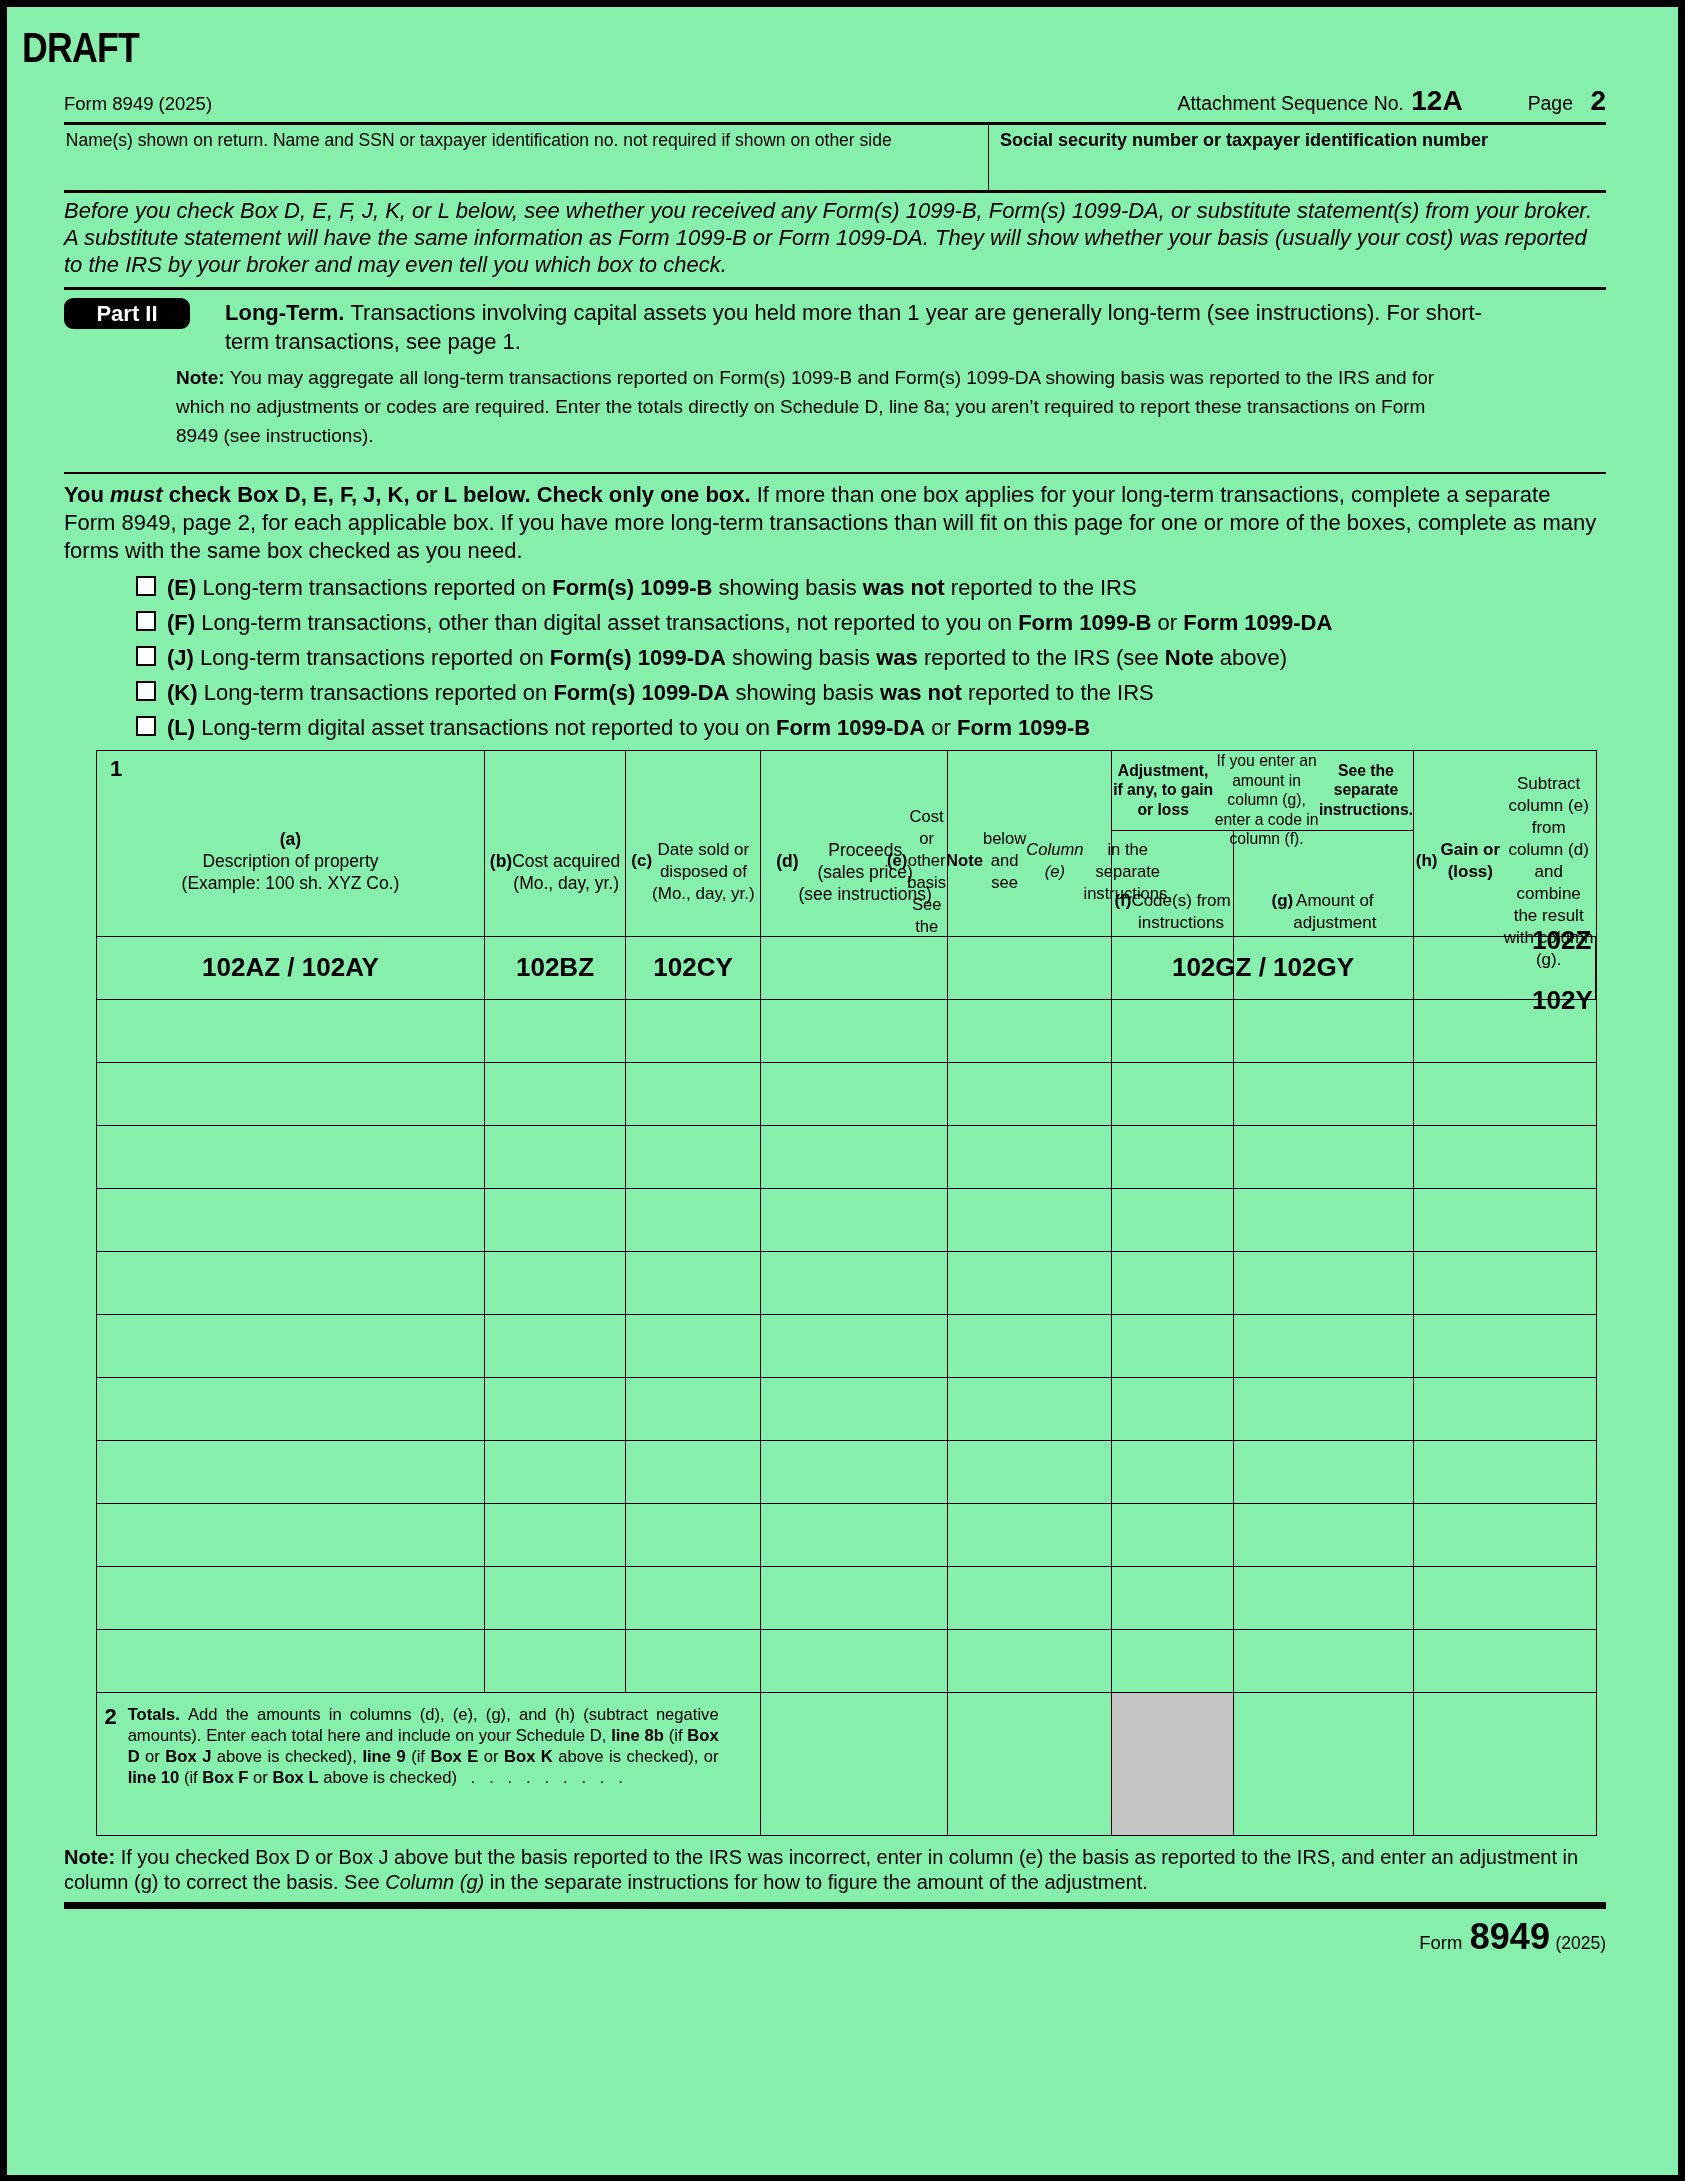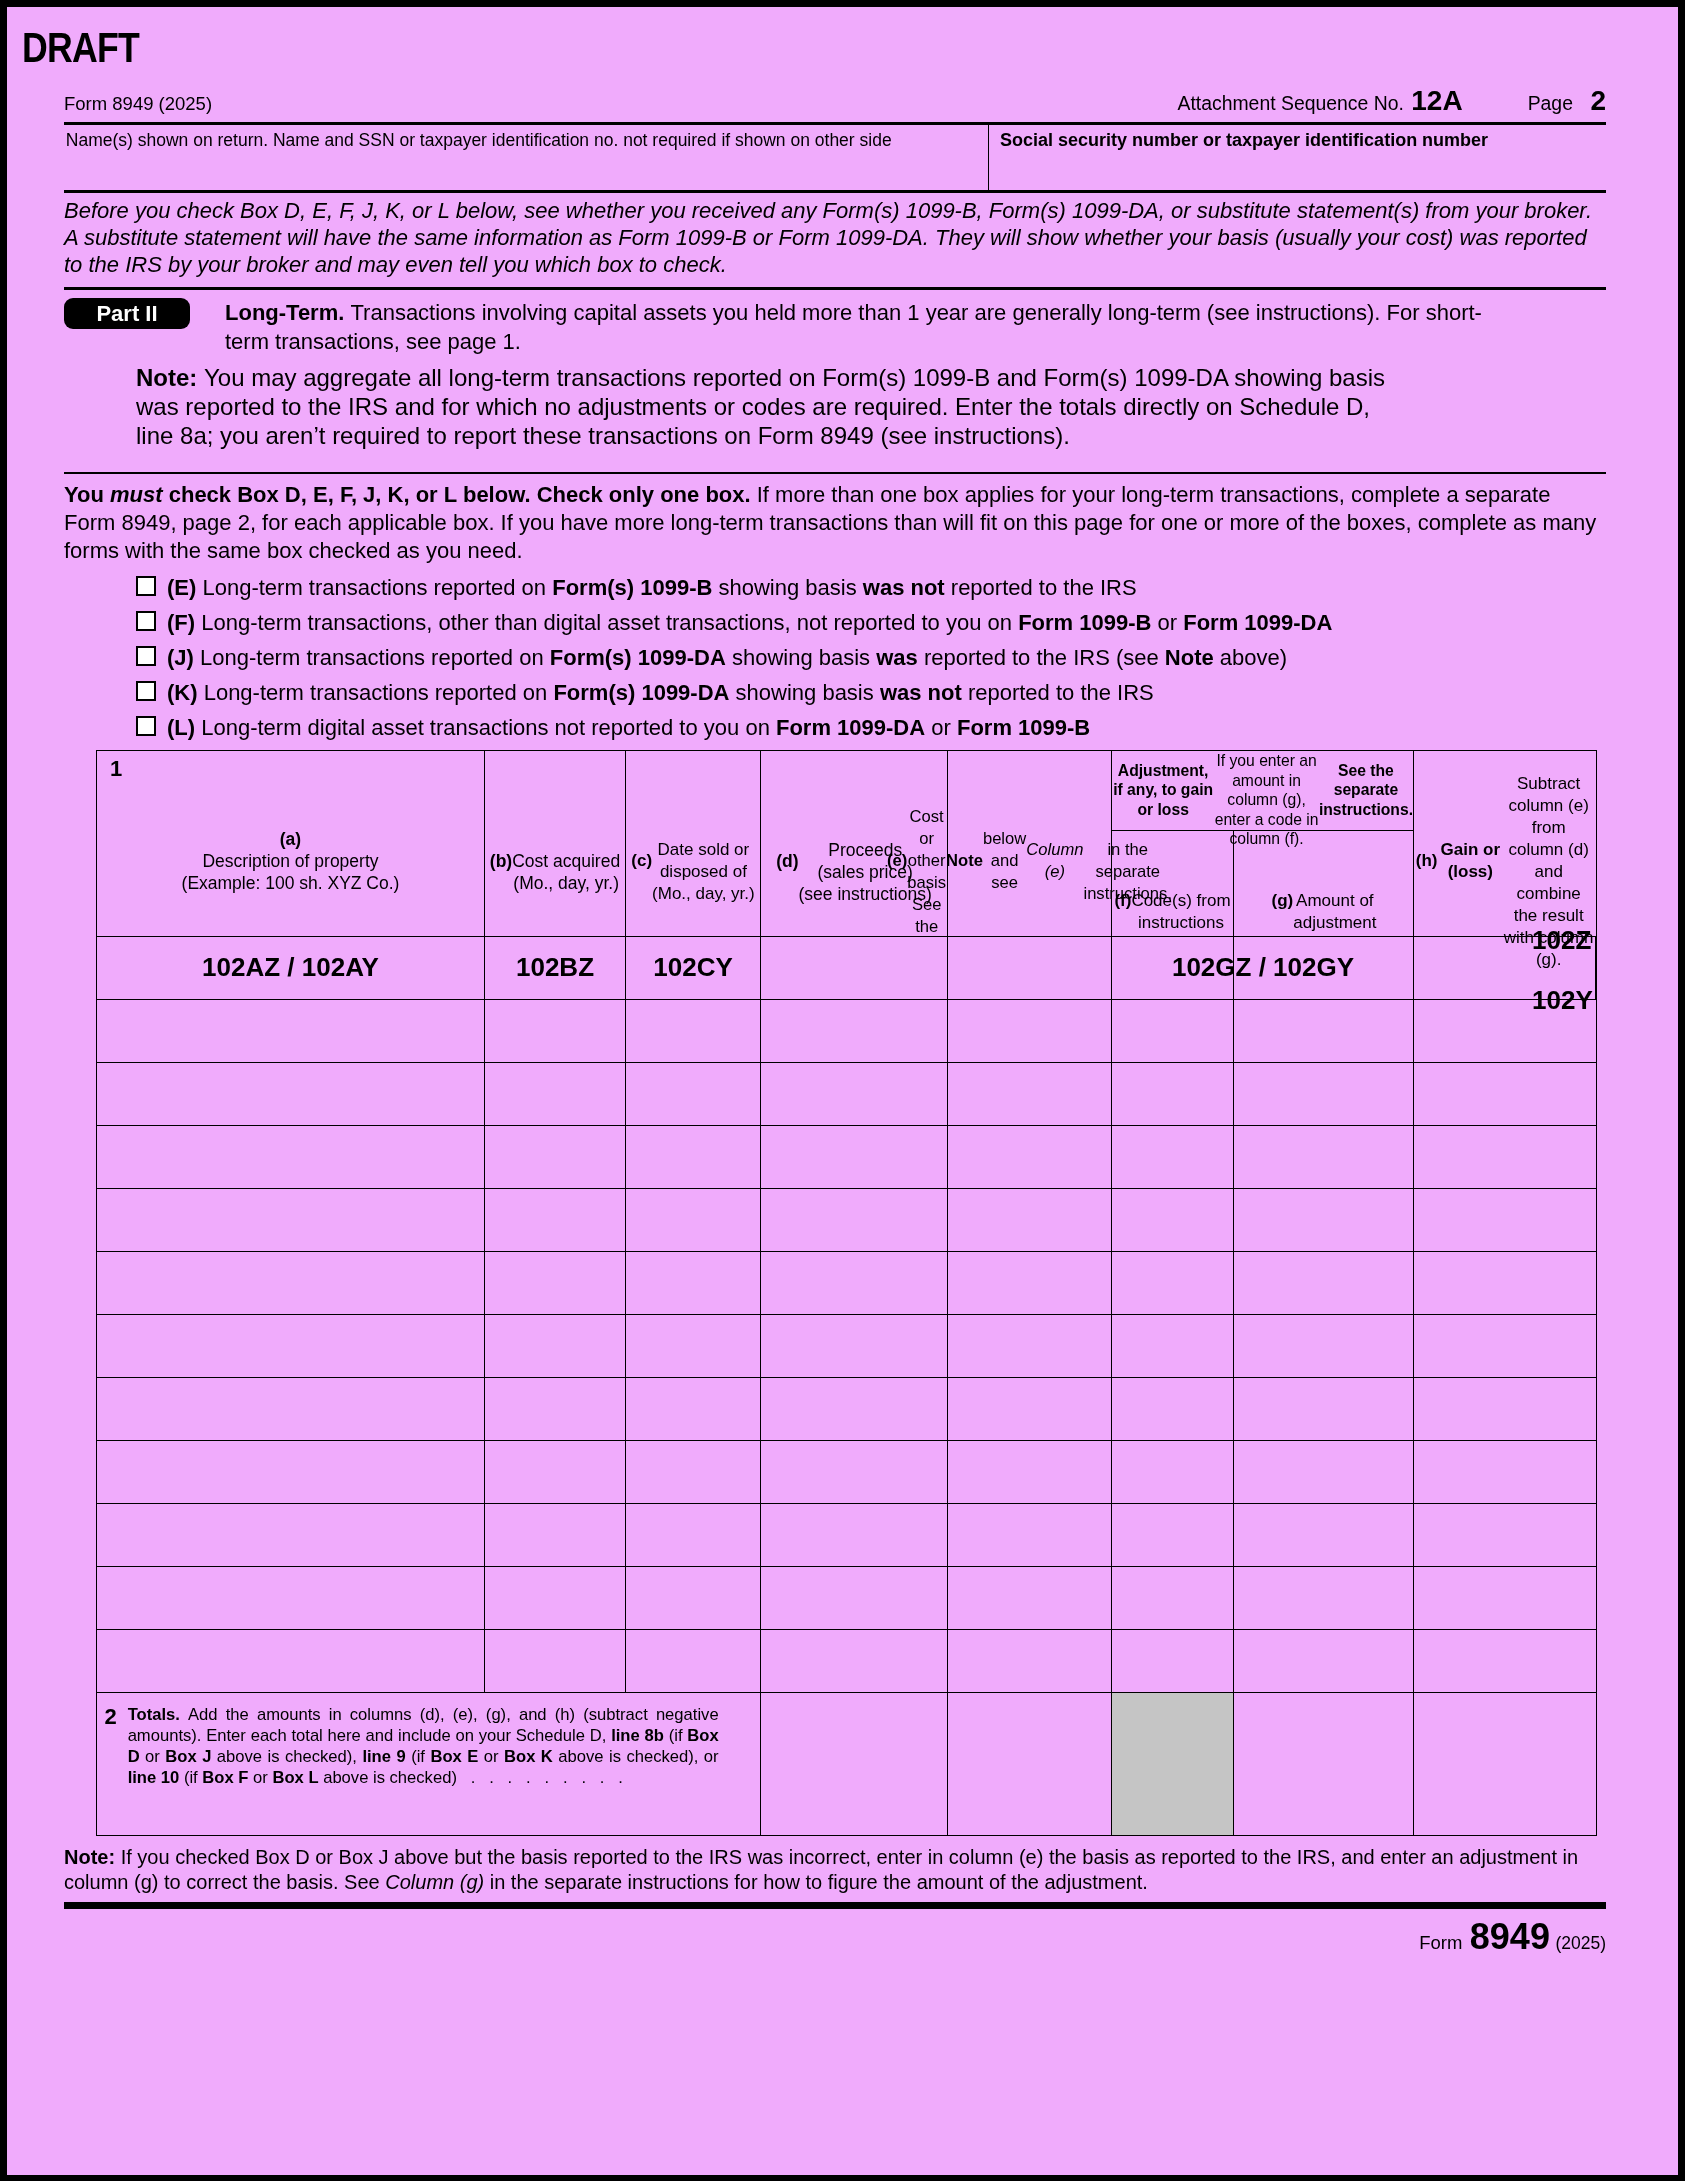--- a/index.html
+++ b/index.html
@@ -1,20 +1,20 @@
 <!DOCTYPE html>
 <html style="font-size:14.8px"><head>
 <meta charset="utf-8">
 <style>
   html,body{margin:0;padding:0;background:#888;}
   .page{
     position:relative;
     width:1685px;height:2182px;
     box-sizing:border-box;
-    background:#f0abfc;
+    background:#86efac;
     border:7.4px solid #000;
     overflow:hidden;
     font-family:"Liberation Sans","DejaVu Sans",sans-serif;
     color:#000;
   }
   .content{padding:0 72px 0 57px;}
   .draft{
     font-size:42px;font-weight:bold;letter-spacing:-0.9px;
     transform:scaleX(.85);transform-origin:left;
     margin:16.6px 0 0 14.8px;
@@ -38,21 +38,21 @@
   
   .intro{margin-top:4px;font-style:italic;font-size:22px;line-height:27px;}
   
   .part2{border-top:3.7px solid #000;margin-top:9.2px;padding:7.4px 0 22px 0;}
   .part2-head{display:flex;align-items:flex-start;}
   .part2-badge{
     background:#000;color:#fff;font-weight:bold;font-size:22px;
     width:126px;height:31px;line-height:31px;text-align:center;border-radius:9px;flex:0 0 auto;
   }
   .part2-heading{margin-left:35px;font-size:22px;line-height:29px;max-width:1292px;}
-  .part2-note{margin-left:72px;margin-top:7.4px;font-size:24px;line-height:29px;max-width:1274px;}
+  .part2-note{margin-left:112px;margin-top:7.4px;font-size:19px;line-height:29px;max-width:1274px;}
   
   .must-check{border-top:2.8px solid #000;margin-top:0;padding-top:7.4px;font-size:22px;line-height:28px;}
   
   .cb-list{margin-top:9.2px;}
   .cb-row{display:flex;align-items:flex-start;margin:0 0 10px 72px;}
   .cb-box{width:20px;height:20px;border:2.3px solid #000;box-sizing:border-box;margin:1.8px 11px 0 0;flex:0 0 auto;background:#fff;}
   .cb-label{font-size:22px;line-height:25px;}
   
   .tbl{position:relative;margin:9.2px 0 0 32px;width:1499px;border:1.8px solid #000;box-sizing:content-box;}
   .thead{display:grid;grid-template-columns:388px 141px 135px 187px 164px 302px 182px;height:185px;border-bottom:1.8px solid #000;}

